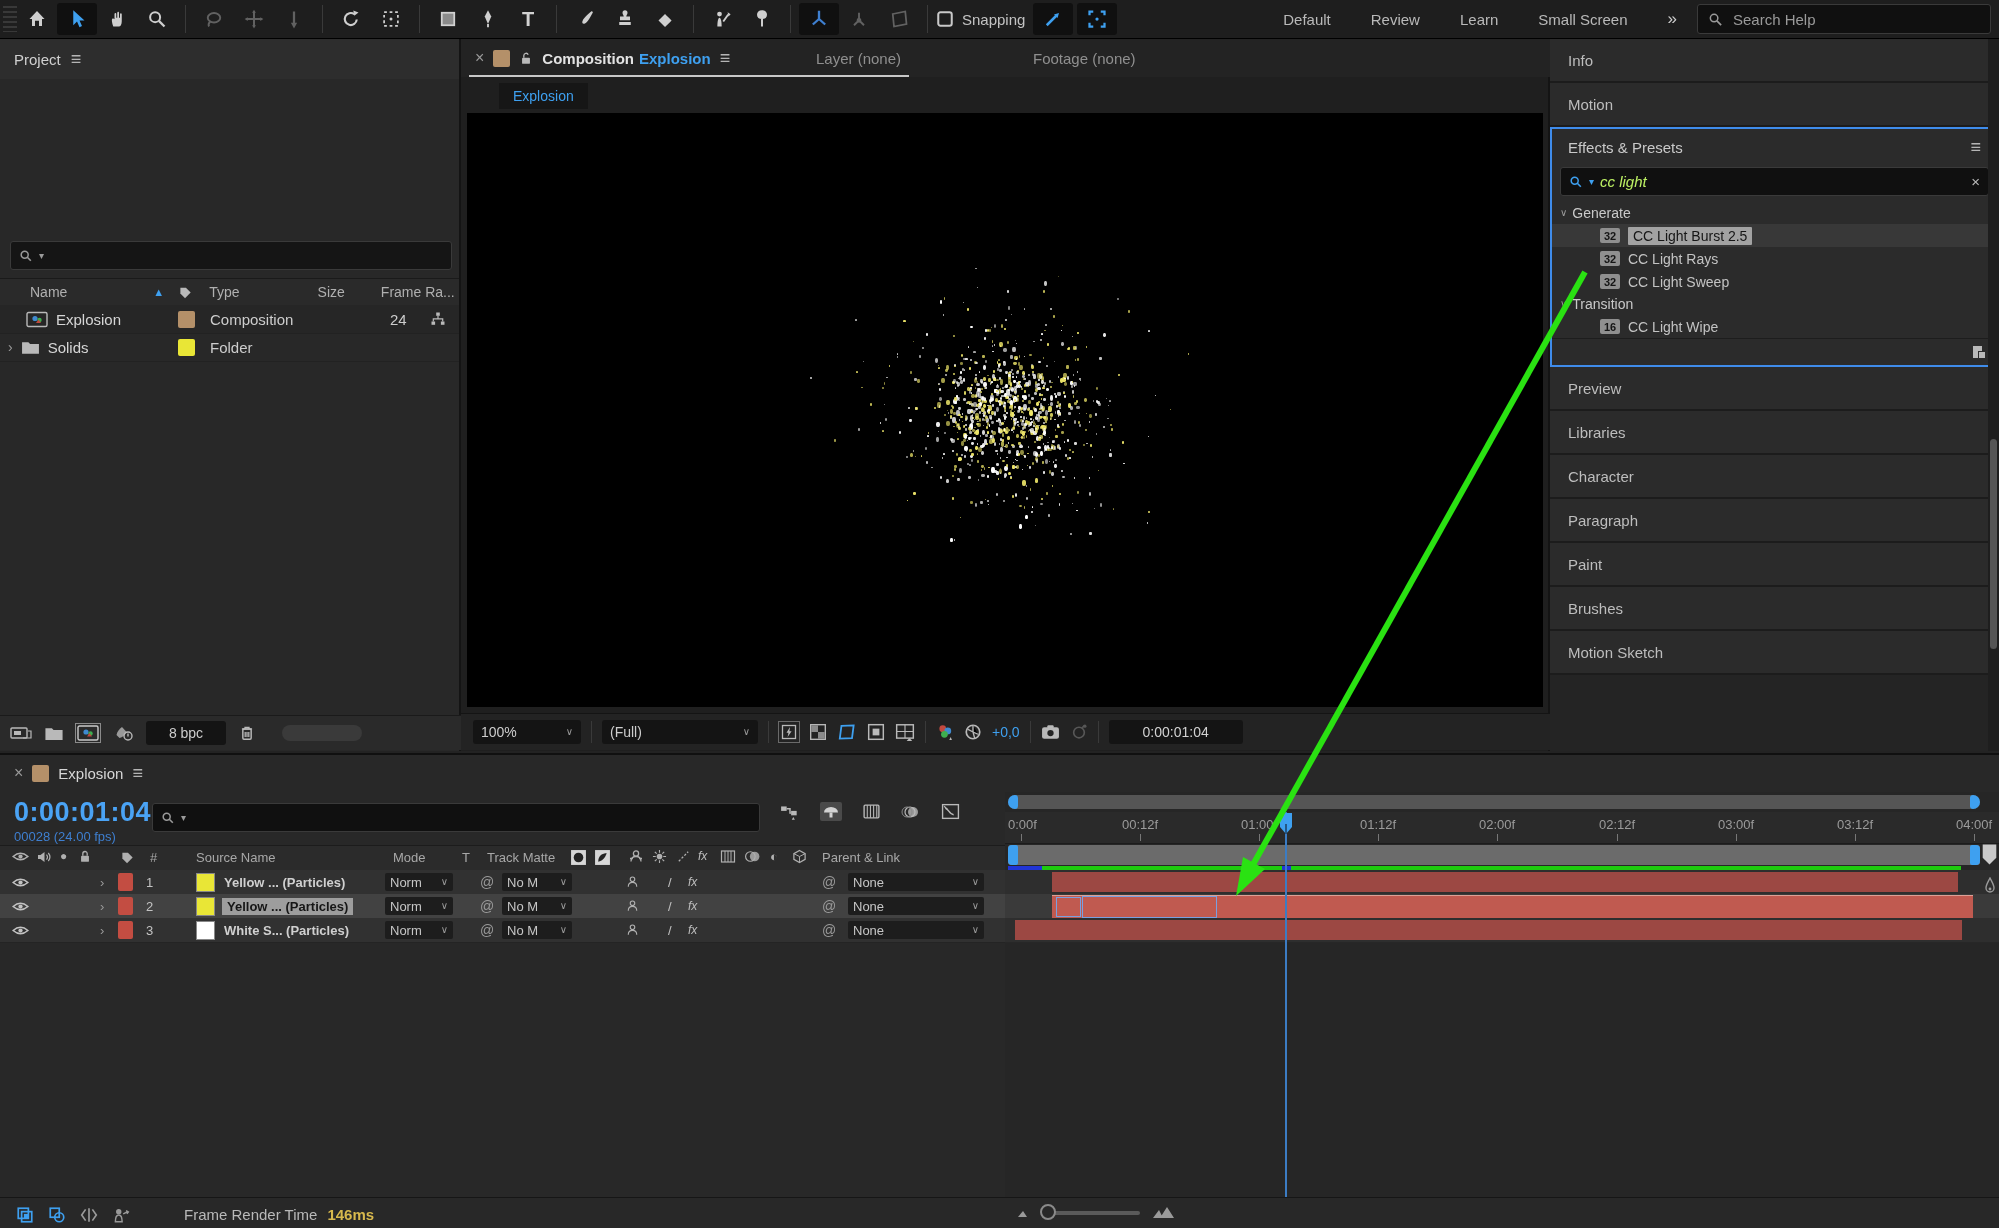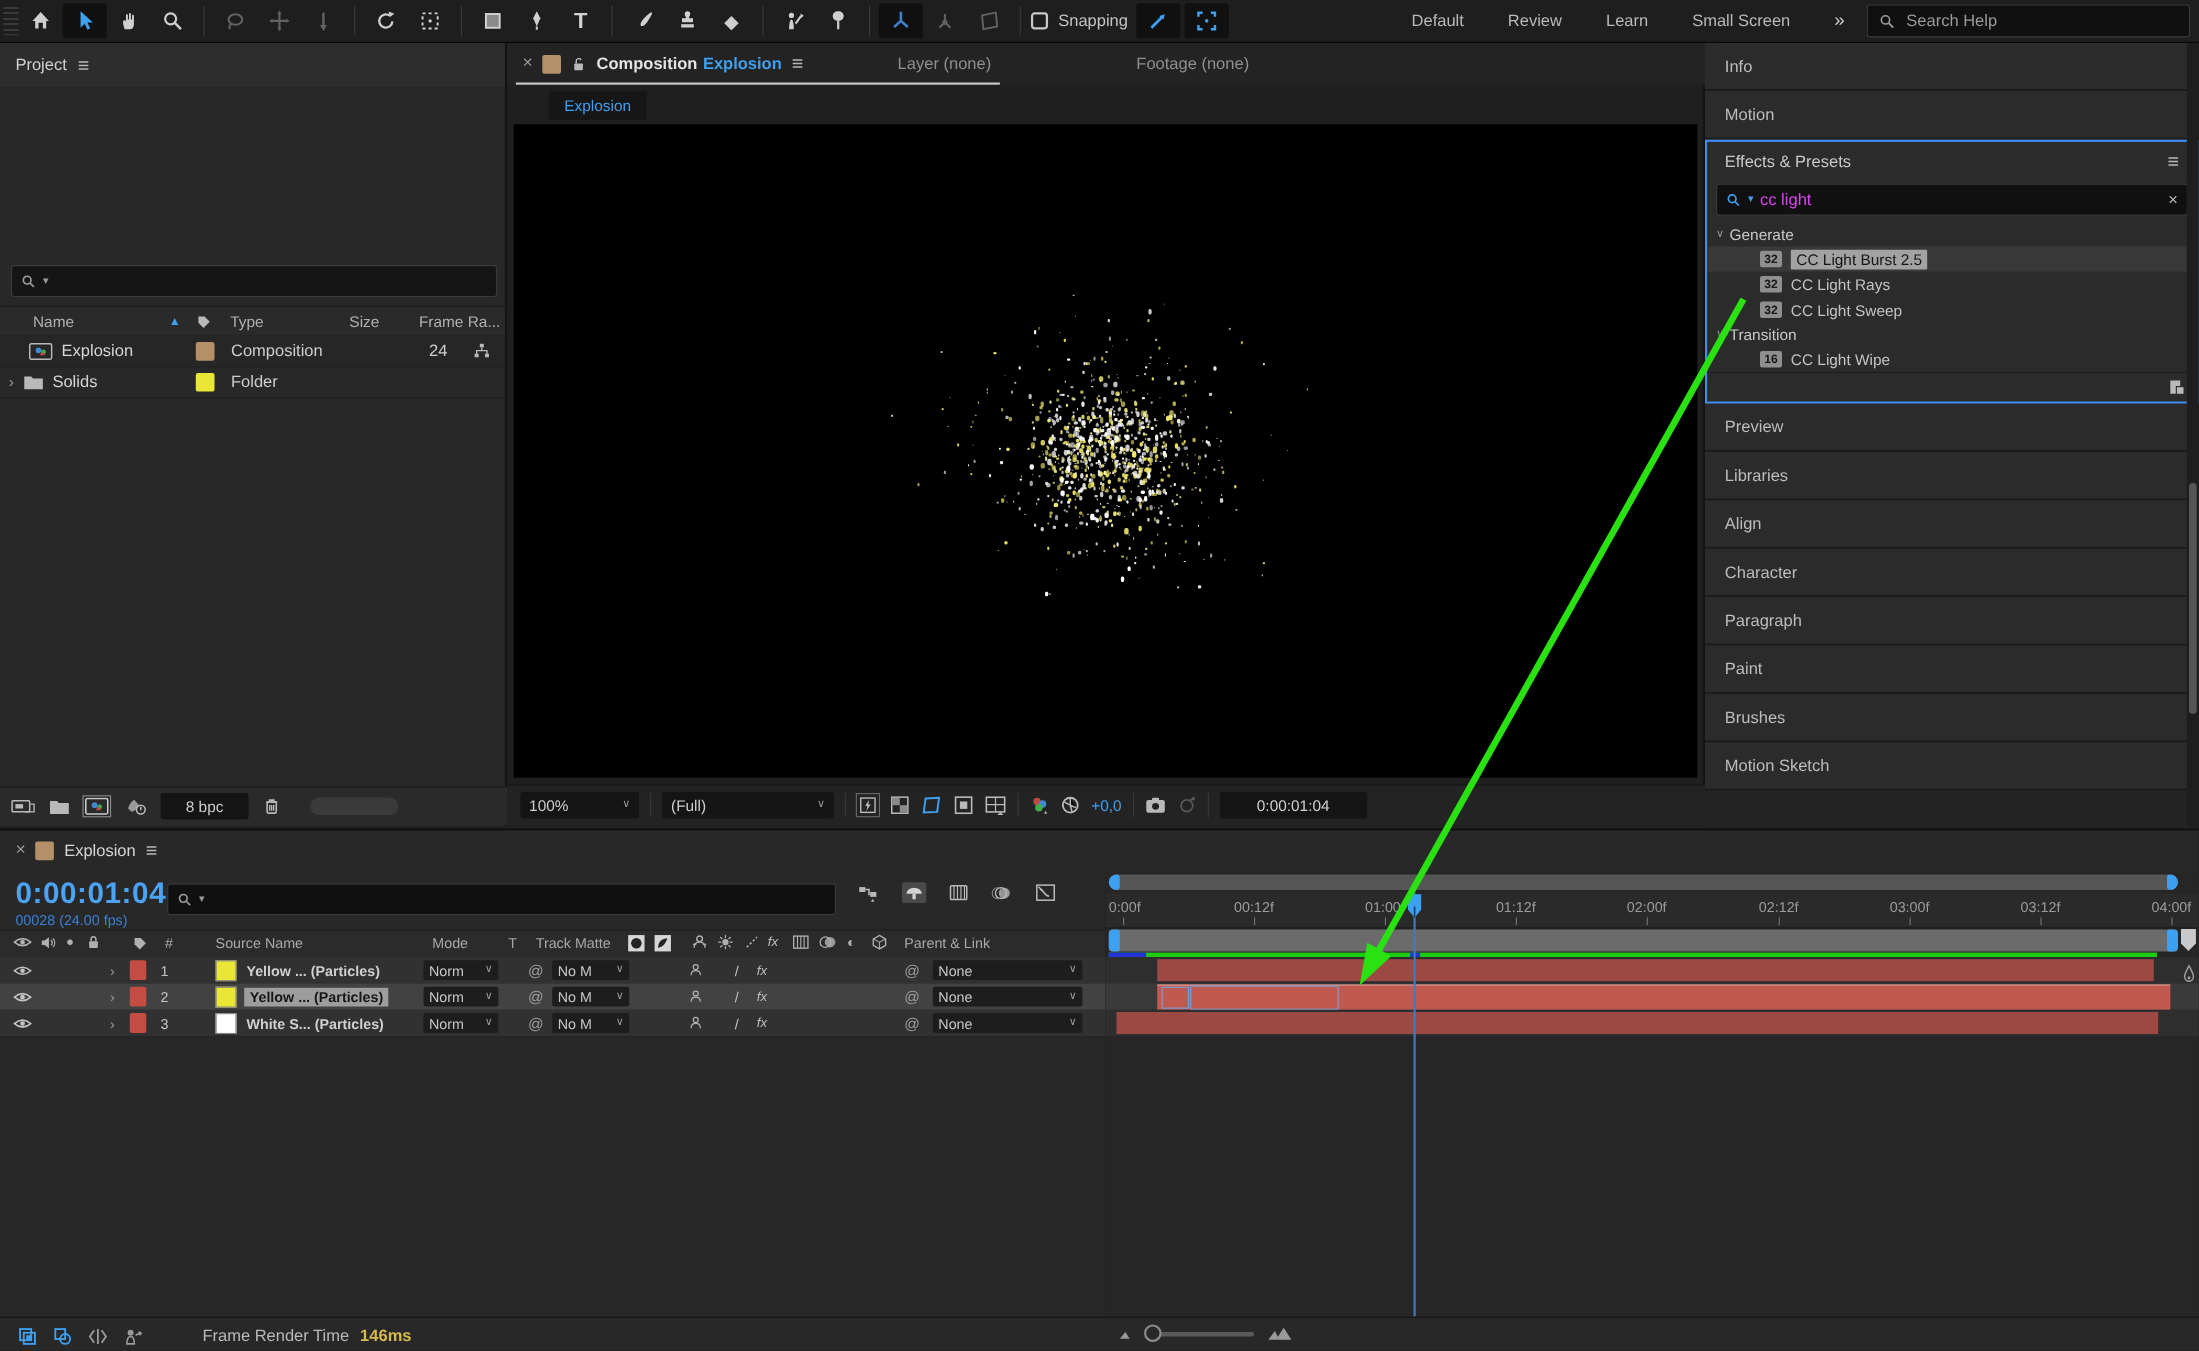--- a/index.html
+++ b/index.html
@@ -1412,21 +1412,21 @@
         <span class="ham">≡</span>
       </div>
       <div class="searchbox" style="margin:2px 8px 6px;background:#101010;">
         <span class="i">
             <svg width="14" height="14" viewBox="0 0 16 16">
               <circle cx="6.5" cy="6.5" r="4" fill="none" stroke="#3ea0f0" stroke-width="1.7"></circle>
               <path d="M9.5 9.5 13.5 13.5" stroke="#3ea0f0" stroke-width="1.8"></path>
             </svg>
           </span>
         <span class="chev" style="color:#3ea0f0;">▾</span>
-        <span style="color:#d946ef;flex:1;">cc light</span>
+        <span style="color:#bef264;flex:1;font-style:italic;">cc light</span>
         <span style="color:#b9b9b9;">×</span>
       </div>
       <div class="fx-group">
           <span class="chev">∨</span>
           <span>Generate</span>
         </div>
       <div class="fx-item" style="background:#383838;">
         <span class="fx-badge">32</span>
         <span class="selected-fx">CC Light Burst 2.5</span>
       </div>
@@ -1453,23 +1453,20 @@
               <rect x="8" y="8" width="6" height="6" fill="#b9b9b9"></rect>
             </svg>
           </span>
       </div>
     </div>
     <div class="rrow">
         <span>Preview</span>
       </div>
     <div class="rrow">
         <span>Libraries</span>
-      </div>
-    <div class="rrow">
-        <span>Align</span>
       </div>
     <div class="rrow">
         <span>Character</span>
       </div>
     <div class="rrow">
         <span>Paragraph</span>
       </div>
     <div class="rrow">
         <span>Paint</span>
       </div>

